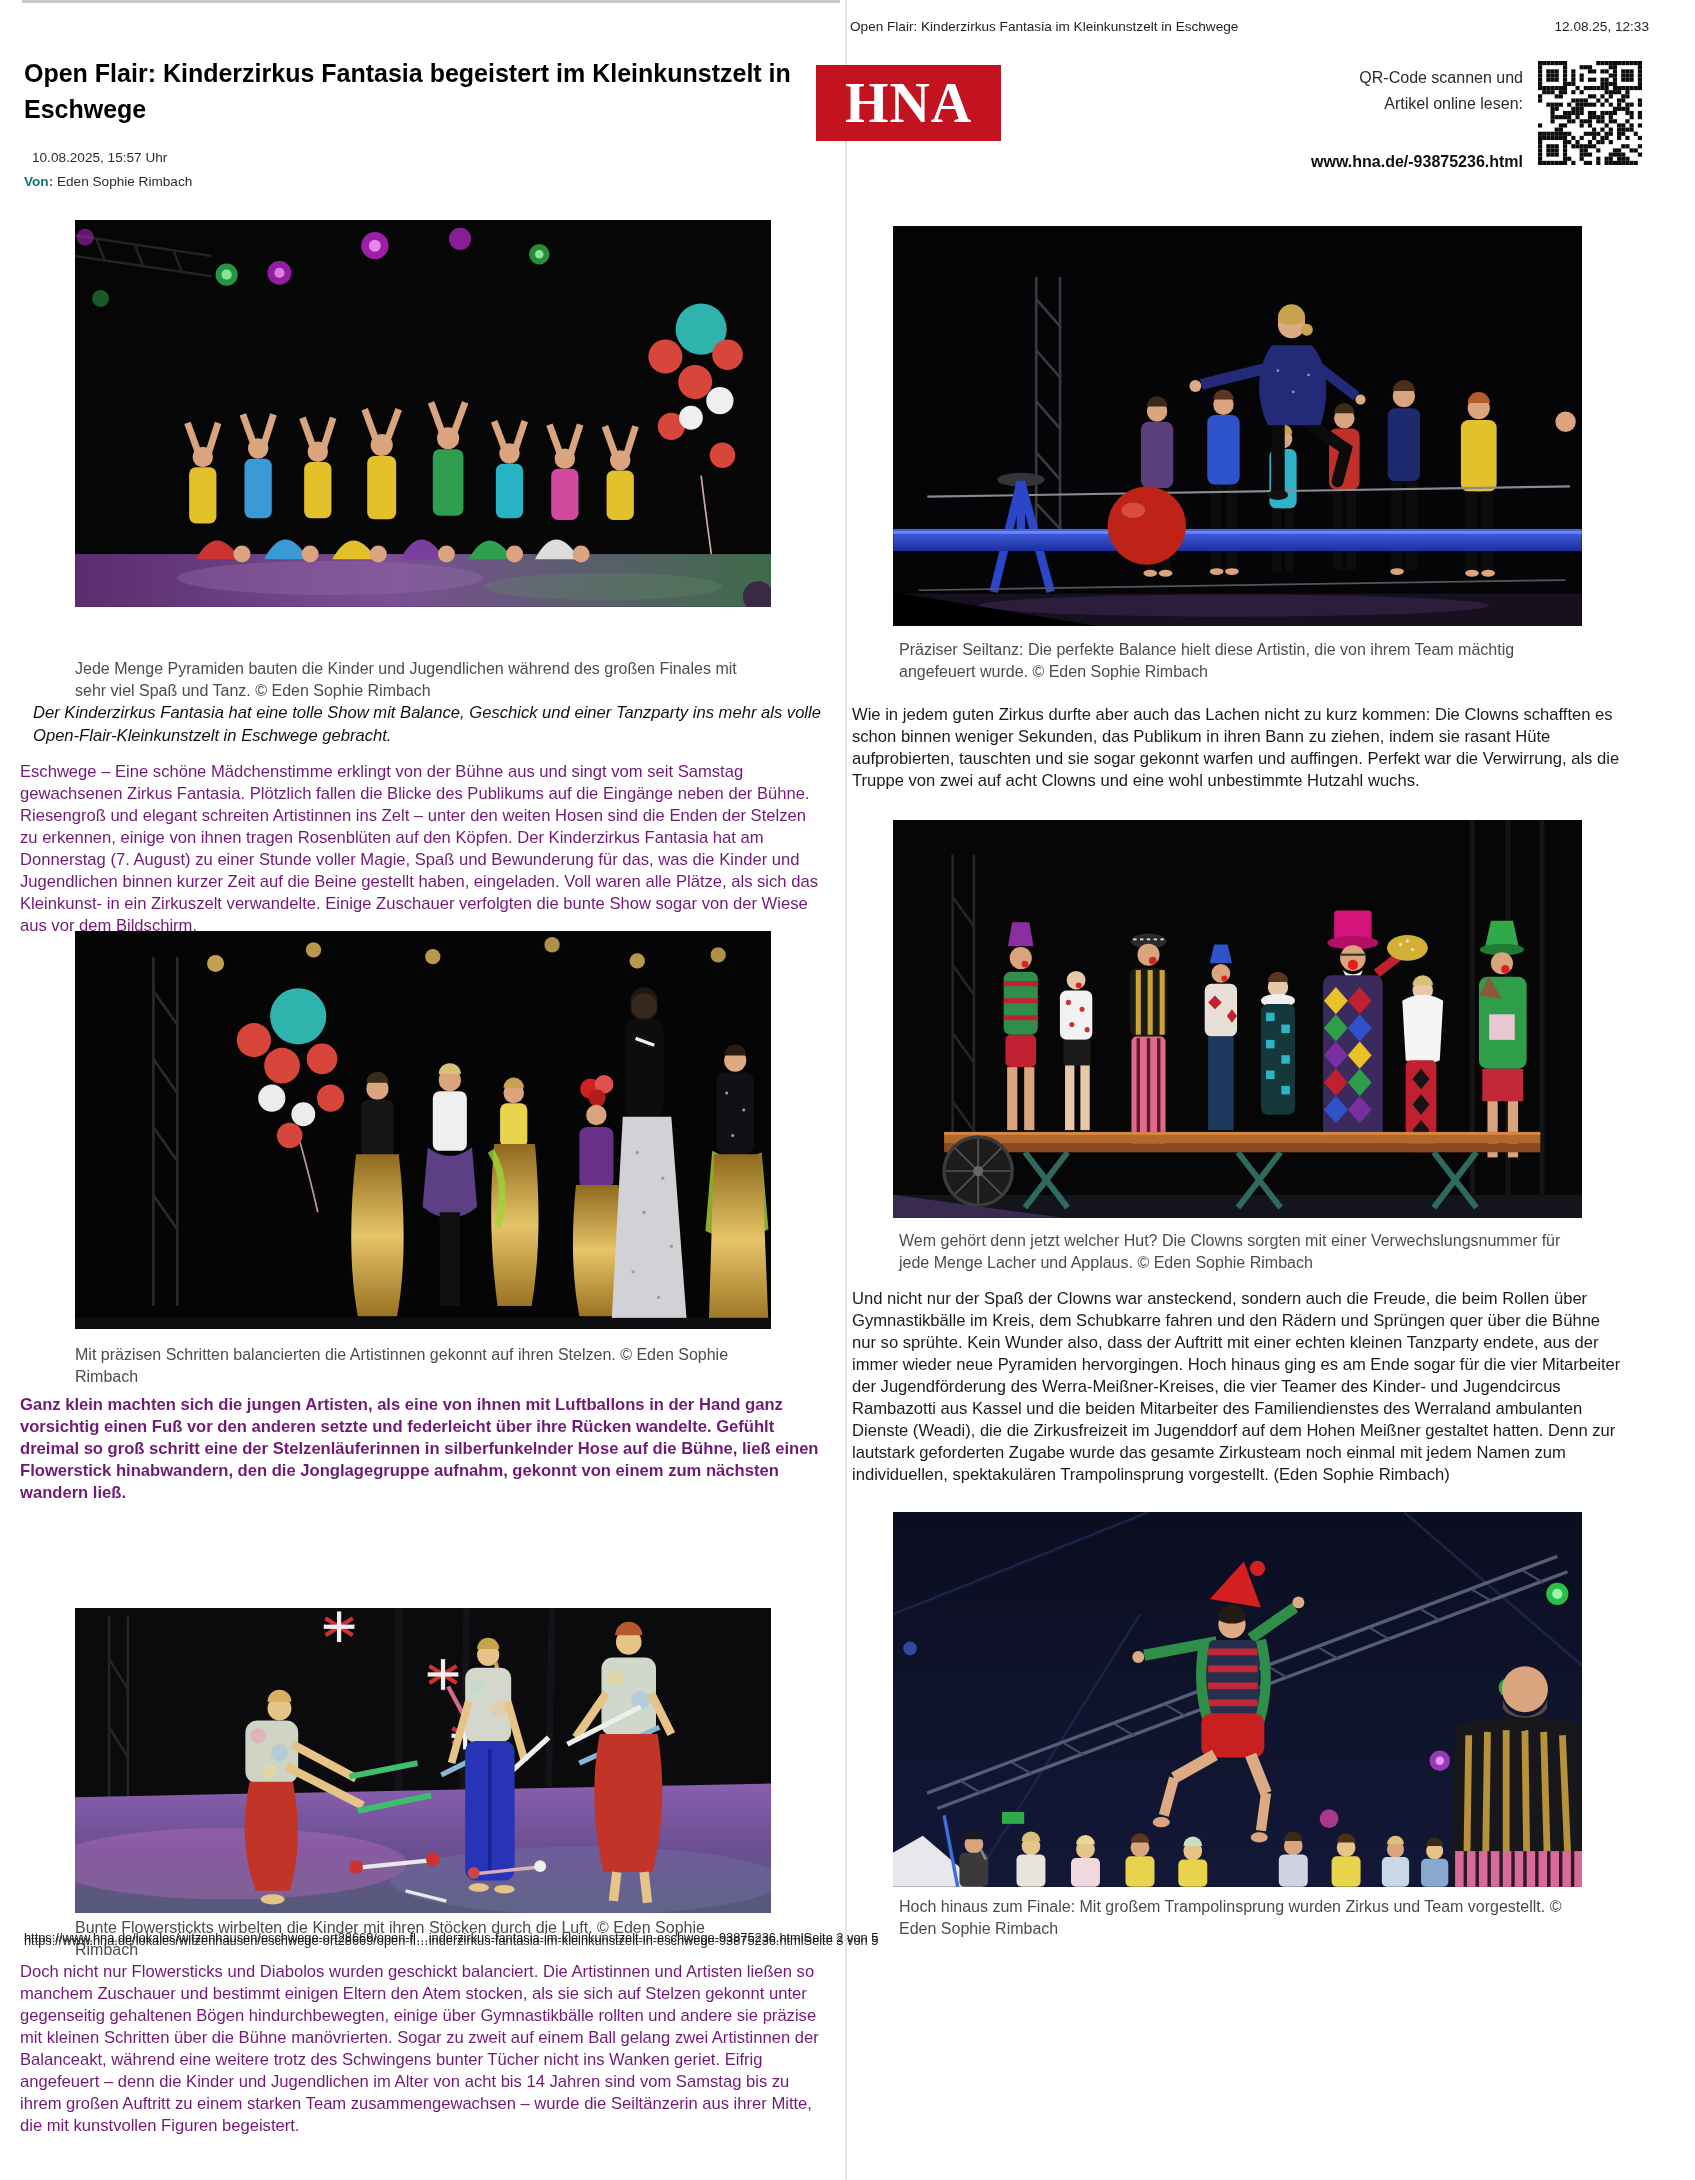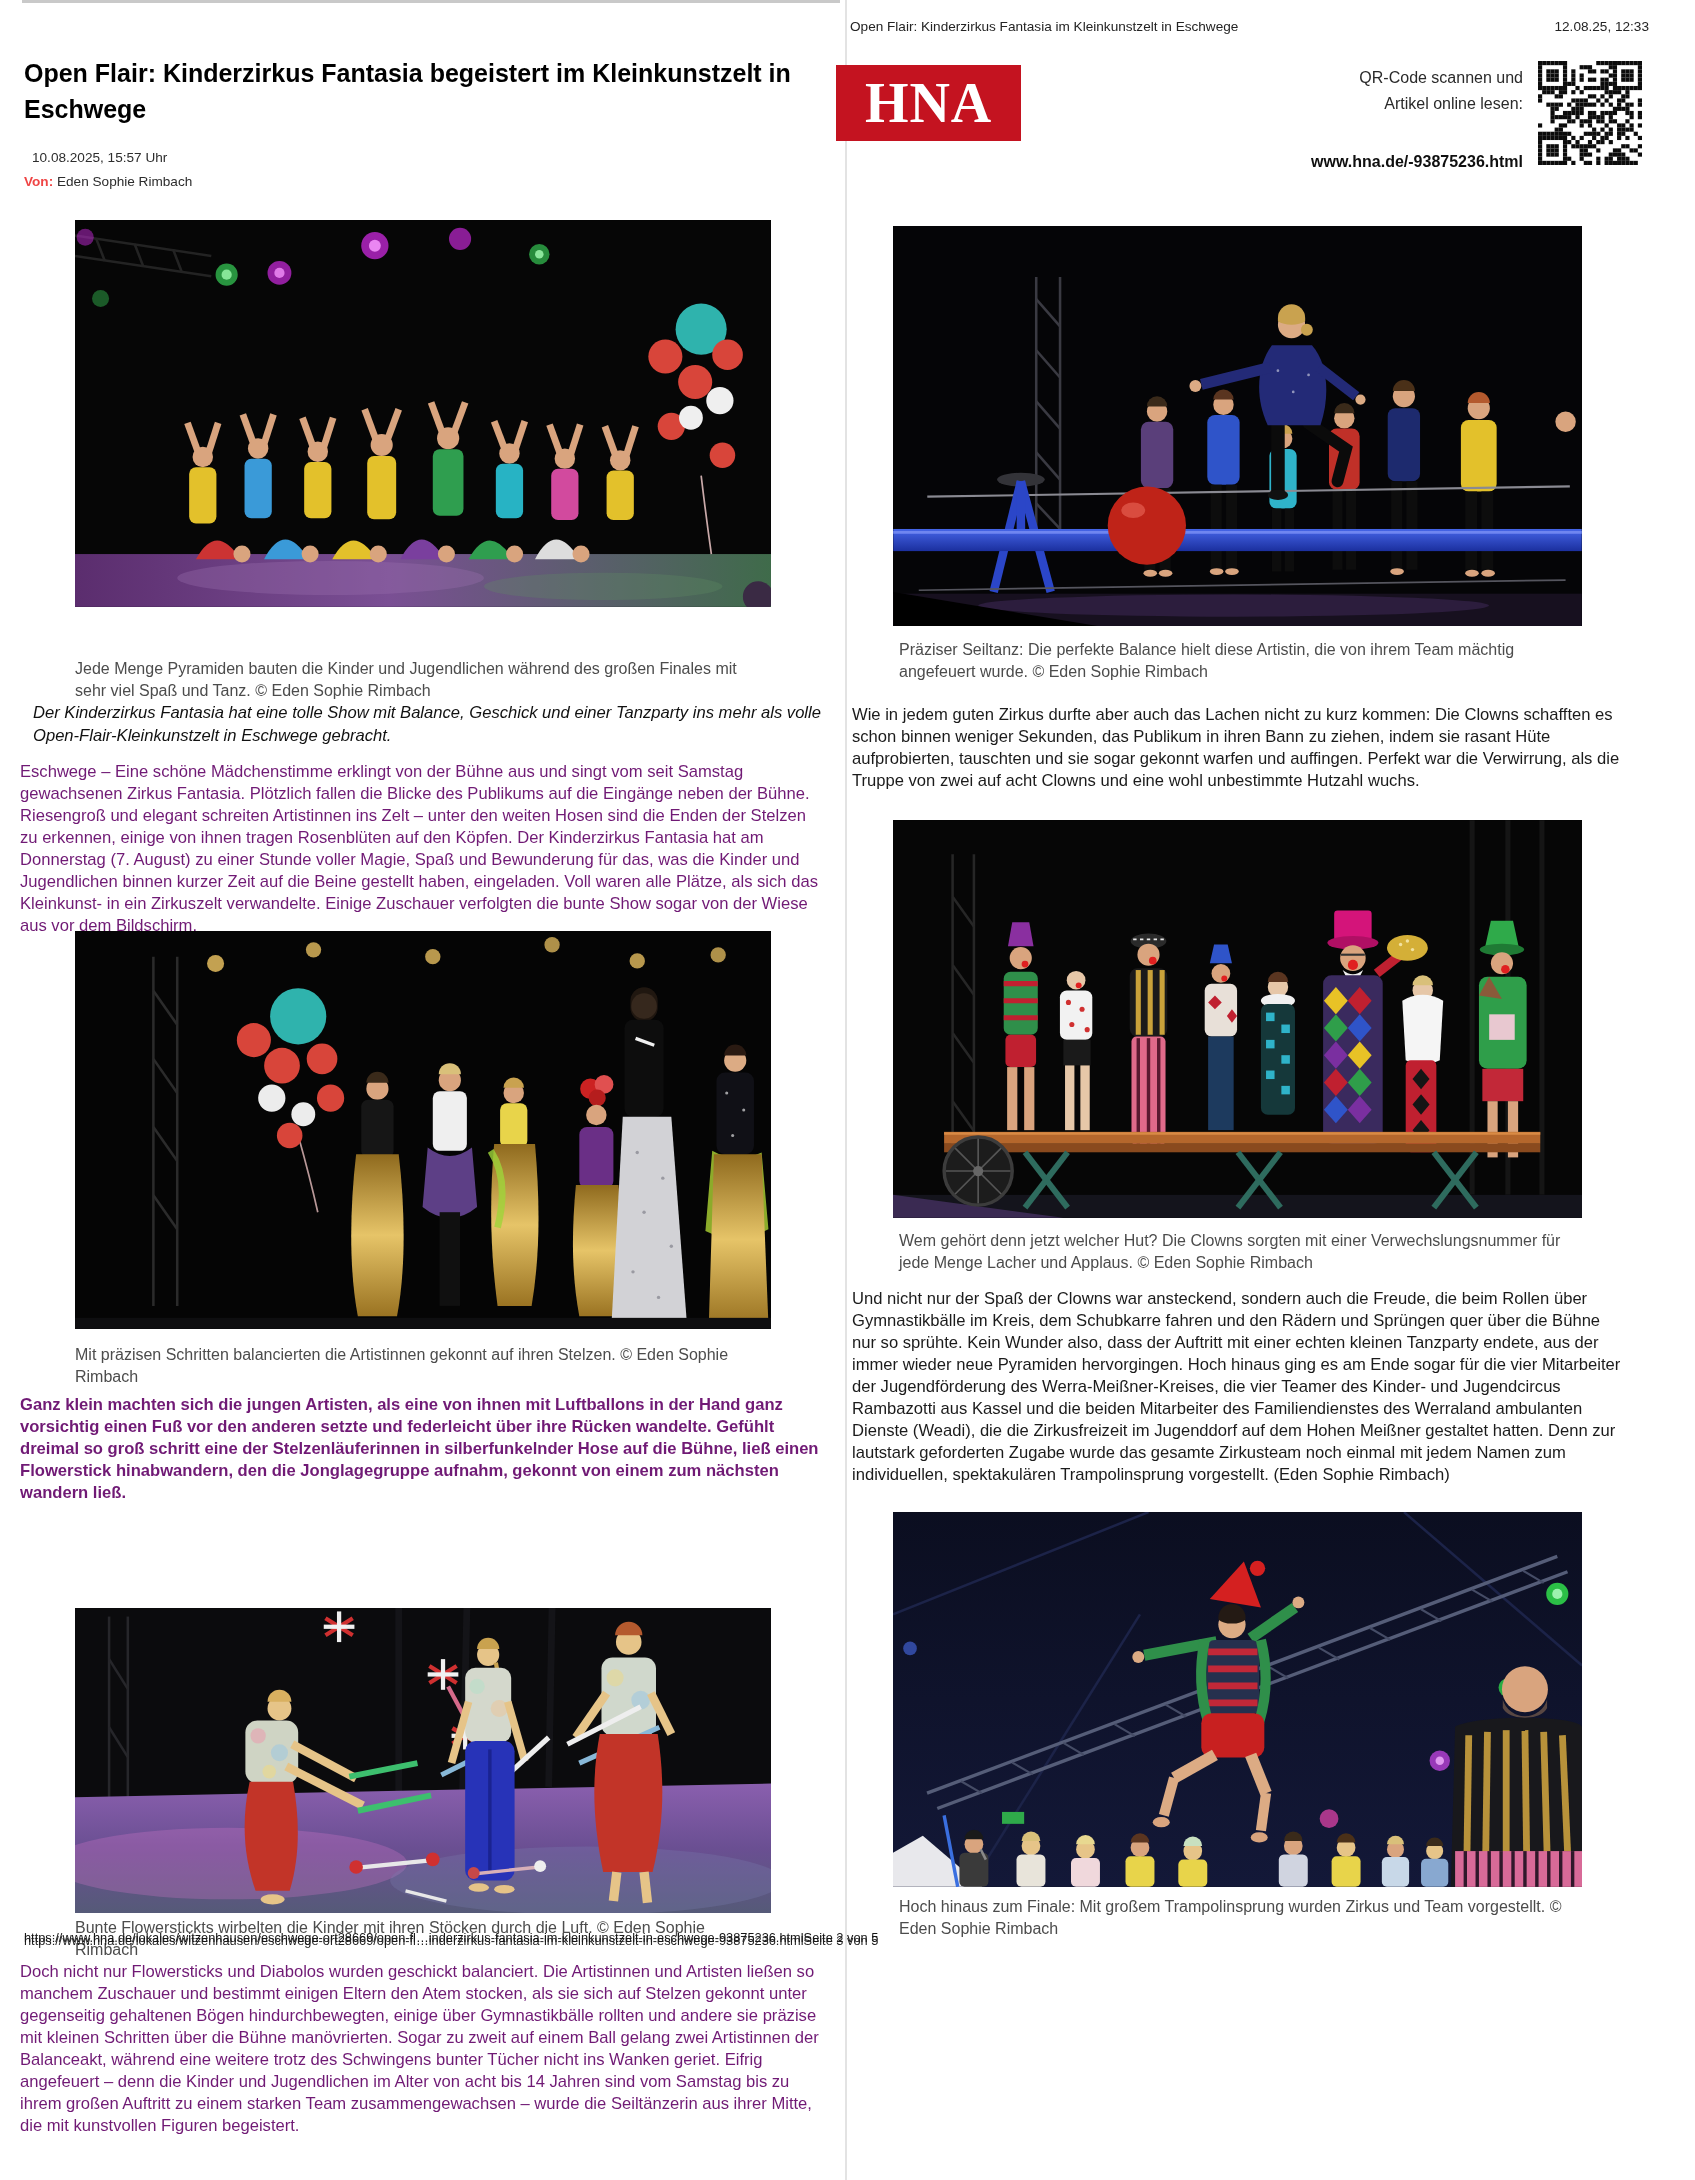--- a/index.html
+++ b/index.html
@@ -7,21 +7,21 @@
     width:1696px;height:2181px;position:relative;background:#ffffff;
     font-family:"Liberation Sans", sans-serif;color:#1c1c1c;overflow:hidden;
   }
   .abs{position:absolute;}
   
   .edge-strip{left:22px;top:0;width:818px;height:3.4px;background:#c9c9c9;}
   .page-divider{left:845px;top:0;width:1.7px;height:2181px;background:#e3e3e3;}
   .title{left:24px;top:55px;width:818px;font-size:25px;font-weight:bold;line-height:36px;color:#000;}
   .date-line{left:24px;top:150px;font-size:13.6px;color:#2d2d2d;margin-left:8px;}
   .byline{left:24px;top:174px;font-size:13.6px;color:#2d2d2d;}
-  .byline b{color:#ef4444;}
+  .byline b{color:#0f766e;}
   .photo{background:#060606;overflow:hidden;}
   .photo svg{display:block;width:100%;height:100%;}
   .caption{font-size:16px;line-height:22px;color:#4c4c4c;width:681px;}
   .lead{left:24px;top:692px;width:813px;font-size:16.6px;line-height:23px;font-style:italic;color:#111;}
   .para{font-size:16.6px;line-height:22px;color:#701a75;width:799px;left:20px;}
   .rpara{font-size:16.6px;line-height:22px;color:#1b1b1b;width:772px;left:852px;}
   
   .ph1{left:75px;top:220px;width:696px;height:387px;}
   .cap1{left:75px;top:658px;}
   .p1{top:761px;}
@@ -33,21 +33,21 @@
   .p3{top:1961px;}
   
   .pfooter{left:24px;top:1930px;width:821px;height:22px;}
   .pfooter .layer{position:absolute;left:0;width:100%;display:flex;justify-content:space-between;
      font-size:12.8px;color:#161616;white-space:nowrap;}
   .pfooter .layer.b{top:2.6px;opacity:.95;}
   .pfooter .layer.a{top:0;}
   
   .run-head{left:850px;top:19px;font-size:13.6px;color:#242424;}
   .run-date{left:1474px;top:19px;width:175px;text-align:right;font-size:13.6px;color:#242424;}
-  .logo{left:836px;top:65px;width:185px;height:76px;display:flex;align-items:center;justify-content:center;}
+  .logo{left:816px;top:65px;width:185px;height:76px;display:flex;align-items:center;justify-content:center;}
   .logo span{font-family:"Liberation Serif", serif;font-weight:bold;font-size:56px;color:#fff;letter-spacing:0.9px;}
   .qr-label{left:1193px;top:65px;width:330px;text-align:right;font-size:16px;line-height:26.4px;color:#2a2a2a;}
   .qr-url{left:1193px;top:153px;width:330px;text-align:right;font-size:16px;font-weight:bold;color:#0f0f0f;}
   .qr-svg{left:1538px;top:61px;width:104px;height:104px;}
   .ph2{left:893px;top:226px;width:689px;height:400px;}
   .cap2{left:899px;top:639px;}
   .rp1{top:704px;}
   .ph4{left:893px;top:820px;width:689px;height:398px;}
   .cap4{left:899px;top:1230px;}
   .rp2{top:1288px;}

